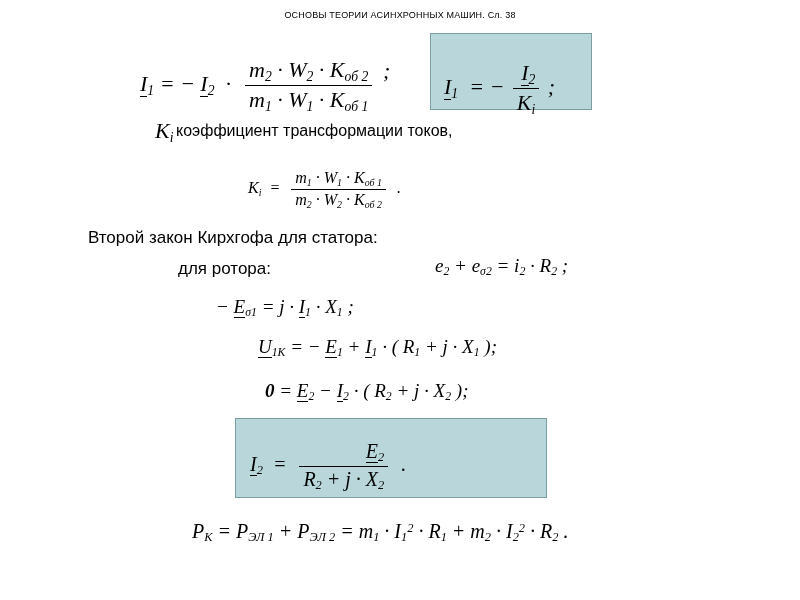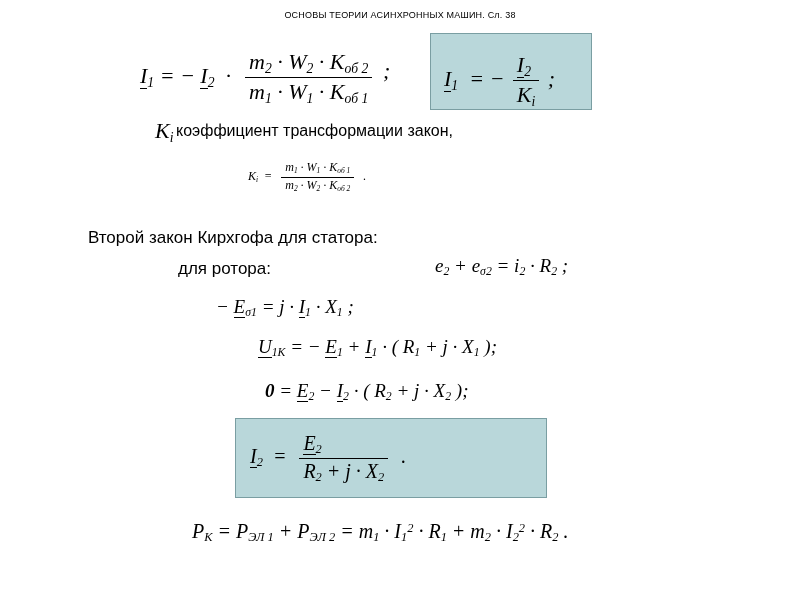--- a/index.html
+++ b/index.html
@@ -37,22 +37,22 @@
     font-style: italic;
     white-space: nowrap;
   }
   .plain {
     font-family: "Liberation Sans", sans-serif;
     font-style: normal;
   }
   .frac {
     display: inline-block;
     vertical-align: middle;
-    text-align: left;
-    margin: 4px 3px;
+    text-align: right;
+    margin: 12px 3px;
   }
   .frac .num {
     display: block;
     padding: 0 4px 1px 4px;
     border-bottom: 1.5px solid #000;
     line-height: 1.15;
   }
   .frac .den {
     display: block;
     padding: 1px 4px 0 4px;
@@ -79,21 +79,21 @@
 
   
   #eq-i1 { left: 140px; top: 45px; font-size: 22px; }
   #eq-i1-semicolon { left: 383px; top: 58px; font-size: 22px; }
   #box-i1prime { left: 430px; top: 33px; width: 160px; height: 75px; }
   #eq-i1prime { left: 444px; top: 48px; font-size: 22px; }
 
   #eq-ki-label { left: 155px; top: 118px; font-size: 22px; }
   #txt-ki-desc { left: 176px; top: 122px; font-size: 16px; }
 
-  #eq-ki { left: 248px; top: 157px; font-size: 12px; font-style: italic; }
+  #eq-ki { left: 248px; top: 157px; font-size: 16px; font-style: italic; }
 
   #txt-kirchhoff-stator { left: 88px; top: 228px; font-size: 17px; }
   #eq-stator { left: 348px; top: 225px; font-size: 19px; }
 
   #txt-rotor { left: 178px; top: 259px; font-size: 17px; }
   #eq-rotor { left: 435px; top: 255px; font-size: 19px; }
 
   #eq-es1 { left: 216px; top: 296px; font-size: 19px; }
   #eq-es2 { left: 492px; top: 296px; font-size: 19px; }
 
@@ -133,21 +133,21 @@
     <span class="frac">
       <span class="num"><span class="uline">I</span><sub>2</sub></span>
       <span class="den">K<sub>i</sub></span>
     </span>
     <span>;</span>
   </div>
 
   <div class="abs math" id="eq-ki-label">
     <span>K</span><sub>i</sub>
   </div>
-  <div class="abs plain" id="txt-ki-desc">коэффициент трансформации закон,</div>
+  <div class="abs plain" id="txt-ki-desc">коэффициент трансформации токов,</div>
 
   <div class="abs math" id="eq-ki">
     <span>K</span><sub>i</sub>
     <span>&nbsp;=&nbsp;</span>
     <span class="frac">
       <span class="num">m<sub>1</sub> · W<sub>1</sub> · K<sub>об 1</sub></span>
       <span class="den">m<sub>2</sub> · W<sub>2</sub> · K<sub>об 2</sub></span>
     </span>
     <span>&nbsp;.</span>
   </div>

